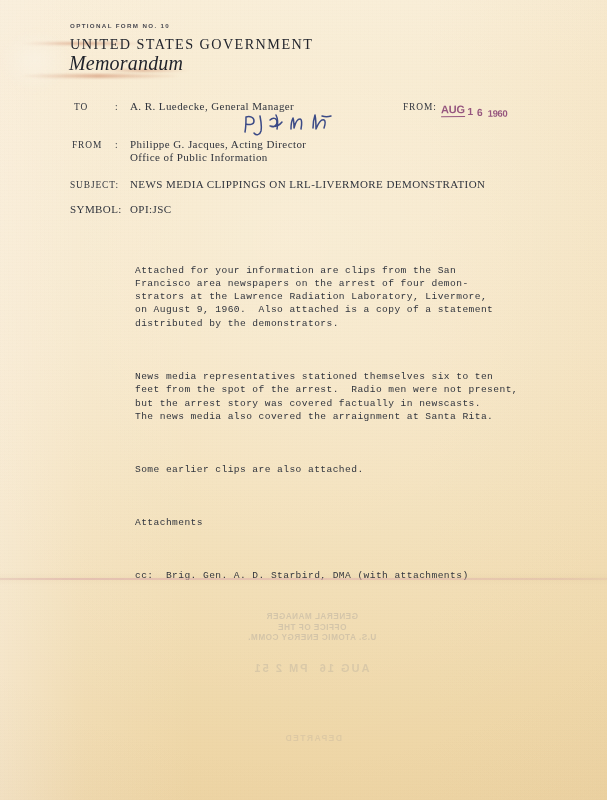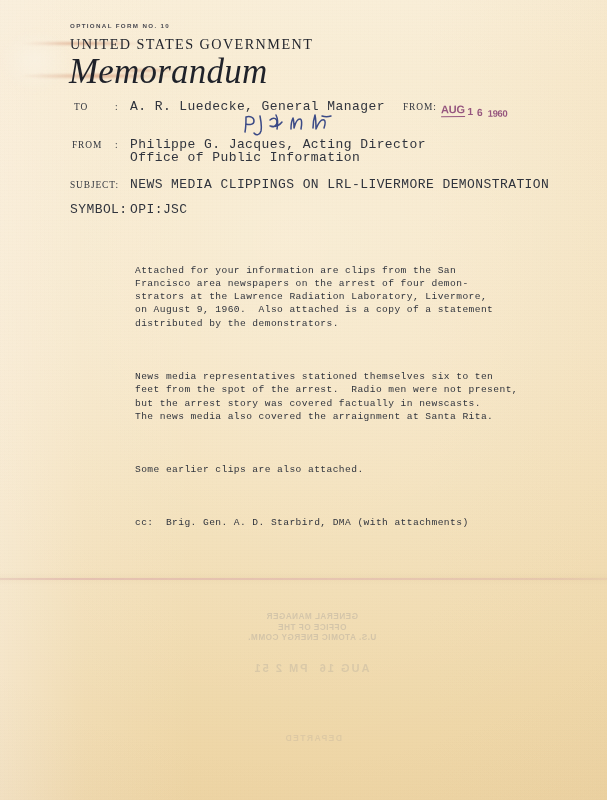--- a/index.html
+++ b/index.html
@@ -130,21 +130,21 @@
     font-size: 14.2px;
     letter-spacing: 1.45px;
     color: #23262e;
     white-space: nowrap;
   }
   .memo-word {
     position: absolute;
     left: 69px; top: 52px;
     font-family: "Liberation Serif", serif;
     font-style: italic;
-    font-size: 35px;
+    font-size: 20px;
     letter-spacing: 0.2px;
     color: #1f222a;
     white-space: nowrap;
   }
 
   
   .lbl {
     position: absolute;
     font-family: "Liberation Serif", serif;
     font-size: 9.4px;
@@ -155,22 +155,22 @@
   .lbl-to    { left: 74px;  top: 102px; }
   .lbl-to-c  { left: 115px; top: 102px; }
   .lbl-from  { left: 72px;  top: 140px; }
   .lbl-from-c{ left: 115px; top: 140px; }
   .lbl-subj  { left: 70px;  top: 180px; }
   .lbl-date  { left: 403px; top: 102px; }
 
   
   .tw {
     position: absolute;
-    font-family: Liberation Mono, monospace;
-    font-size: 13px;
+    font-family: Liberation Serif, serif;
+    font-size: 11px;
     letter-spacing: 0.42px;
     line-height: 13.2px;
     color: #30343d;
     white-space: pre;
   }
   .tw-to     { left: 130px; top: 100px; }
   .tw-from1  { left: 130px; top: 138px; }
   .tw-from2  { left: 130px; top: 151px; }
   .tw-subj   { left: 130px; top: 178px; }
   .lbl-symbol{ left: 70px;  top: 203px; }
@@ -293,20 +293,21 @@
       <p class="para">Attached for your information are clips from the San
 Francisco area newspapers on the arrest of four demon-
 strators at the Lawrence Radiation Laboratory, Livermore,
 on August 9, 1960.  Also attached is a copy of a statement
 distributed by the demonstrators.</p>
       <p class="para">News media representatives stationed themselves six to ten
 feet from the spot of the arrest.  Radio men were not present,
 but the arrest story was covered factually in newscasts.
 The news media also covered the arraignment at Santa Rita.</p>
       <p class="para">Some earlier clips are also attached.</p>
+      <p class="para">Attachments</p>
       <p class="para">cc:  Brig. Gen. A. D. Starbird, DMA (with attachments)</p>
     </div>
 
     <div class="showthrough st-block">GENERAL MANAGER
 OFFICE OF THE
 U.S. ATOMIC ENERGY COMM.</div>
     <div class="showthrough st-date">AUG 16  PM 2 51</div>
     <div class="showthrough st-low">DEPARTED</div>
 
   </div>

